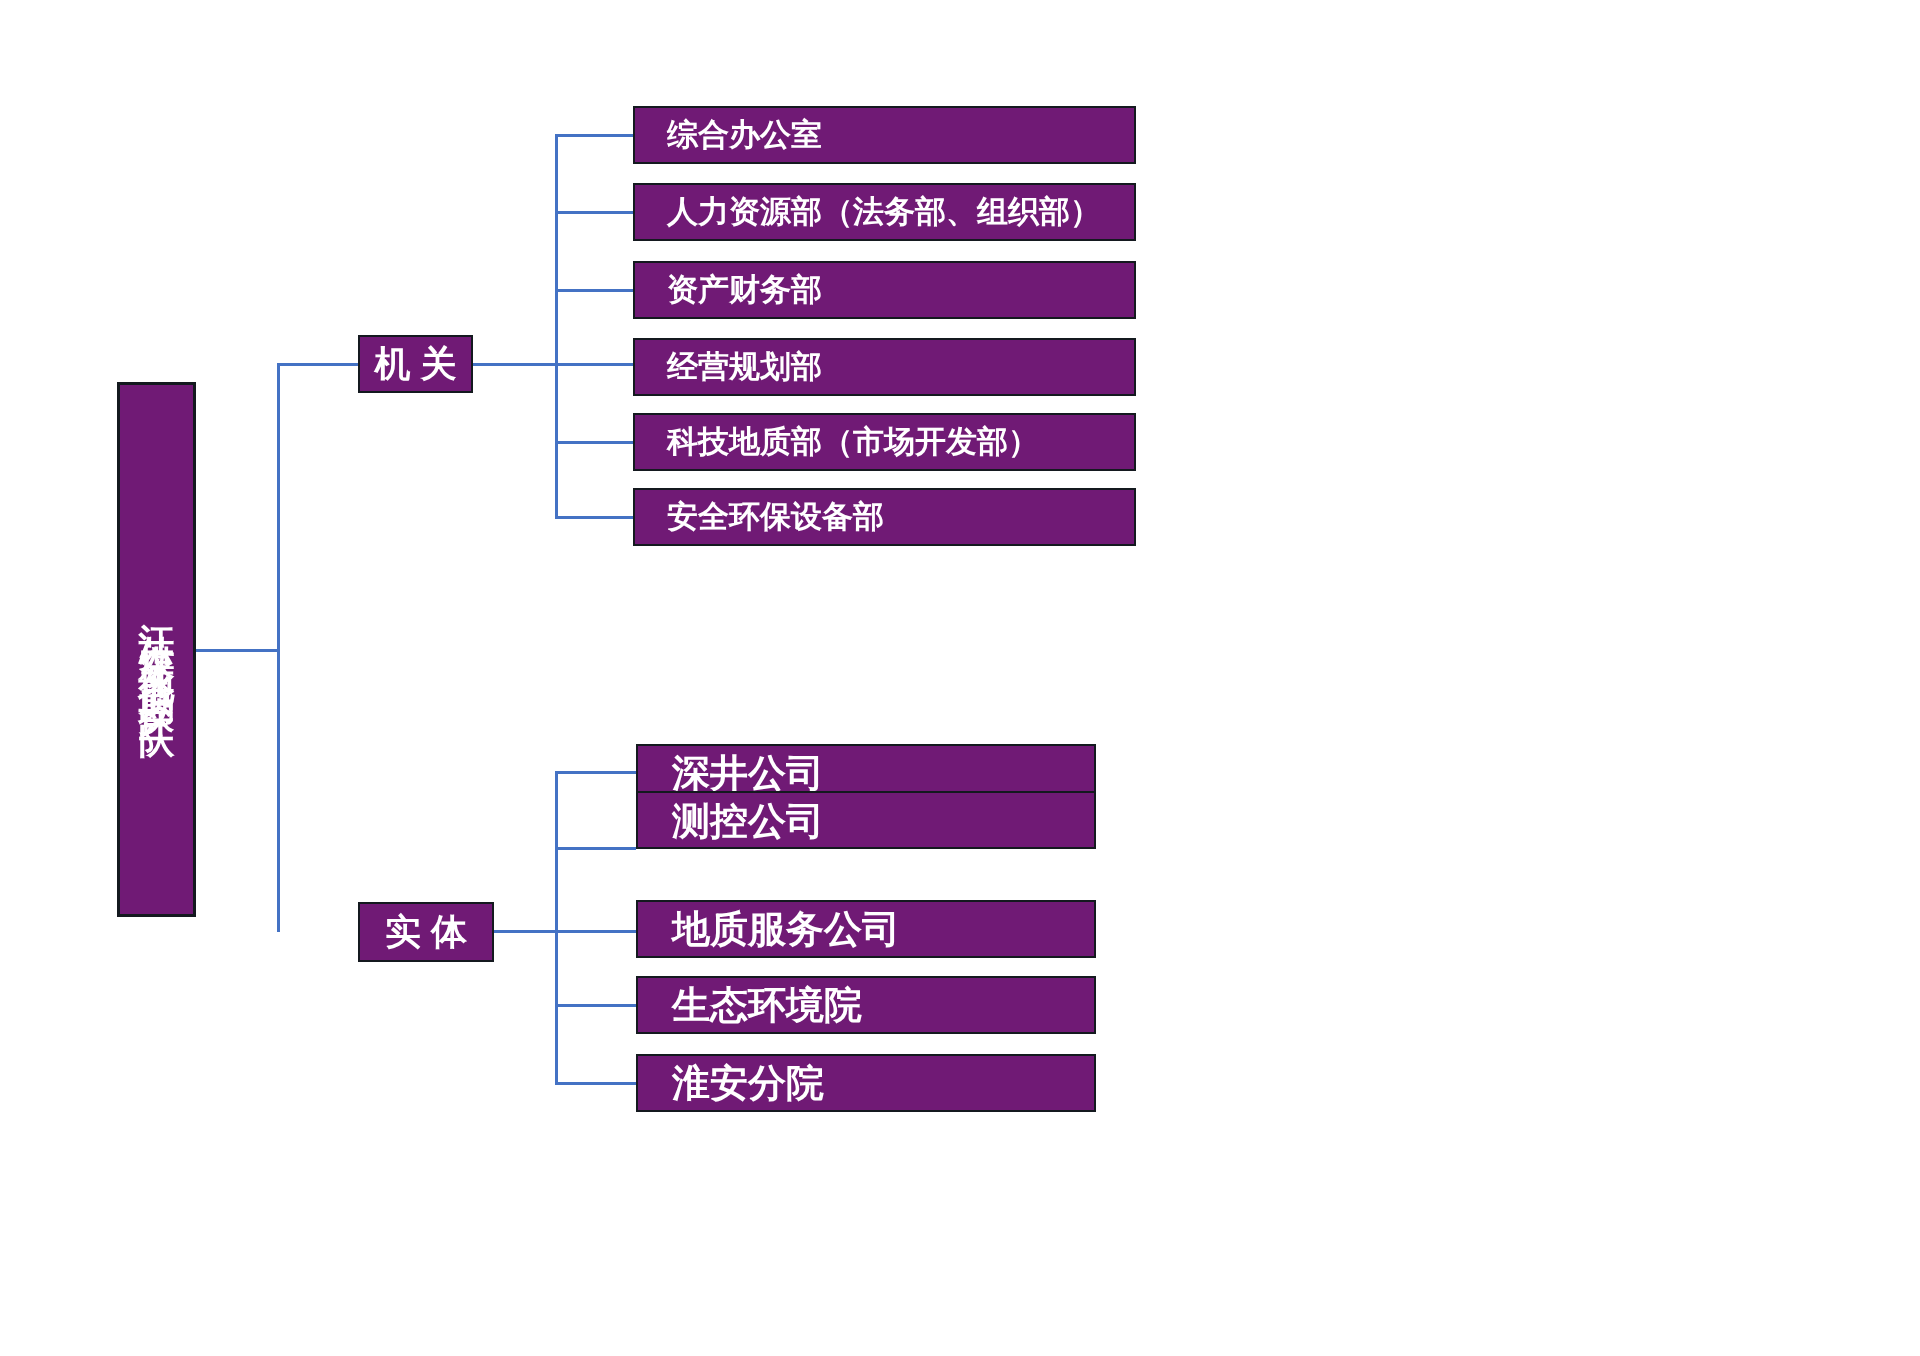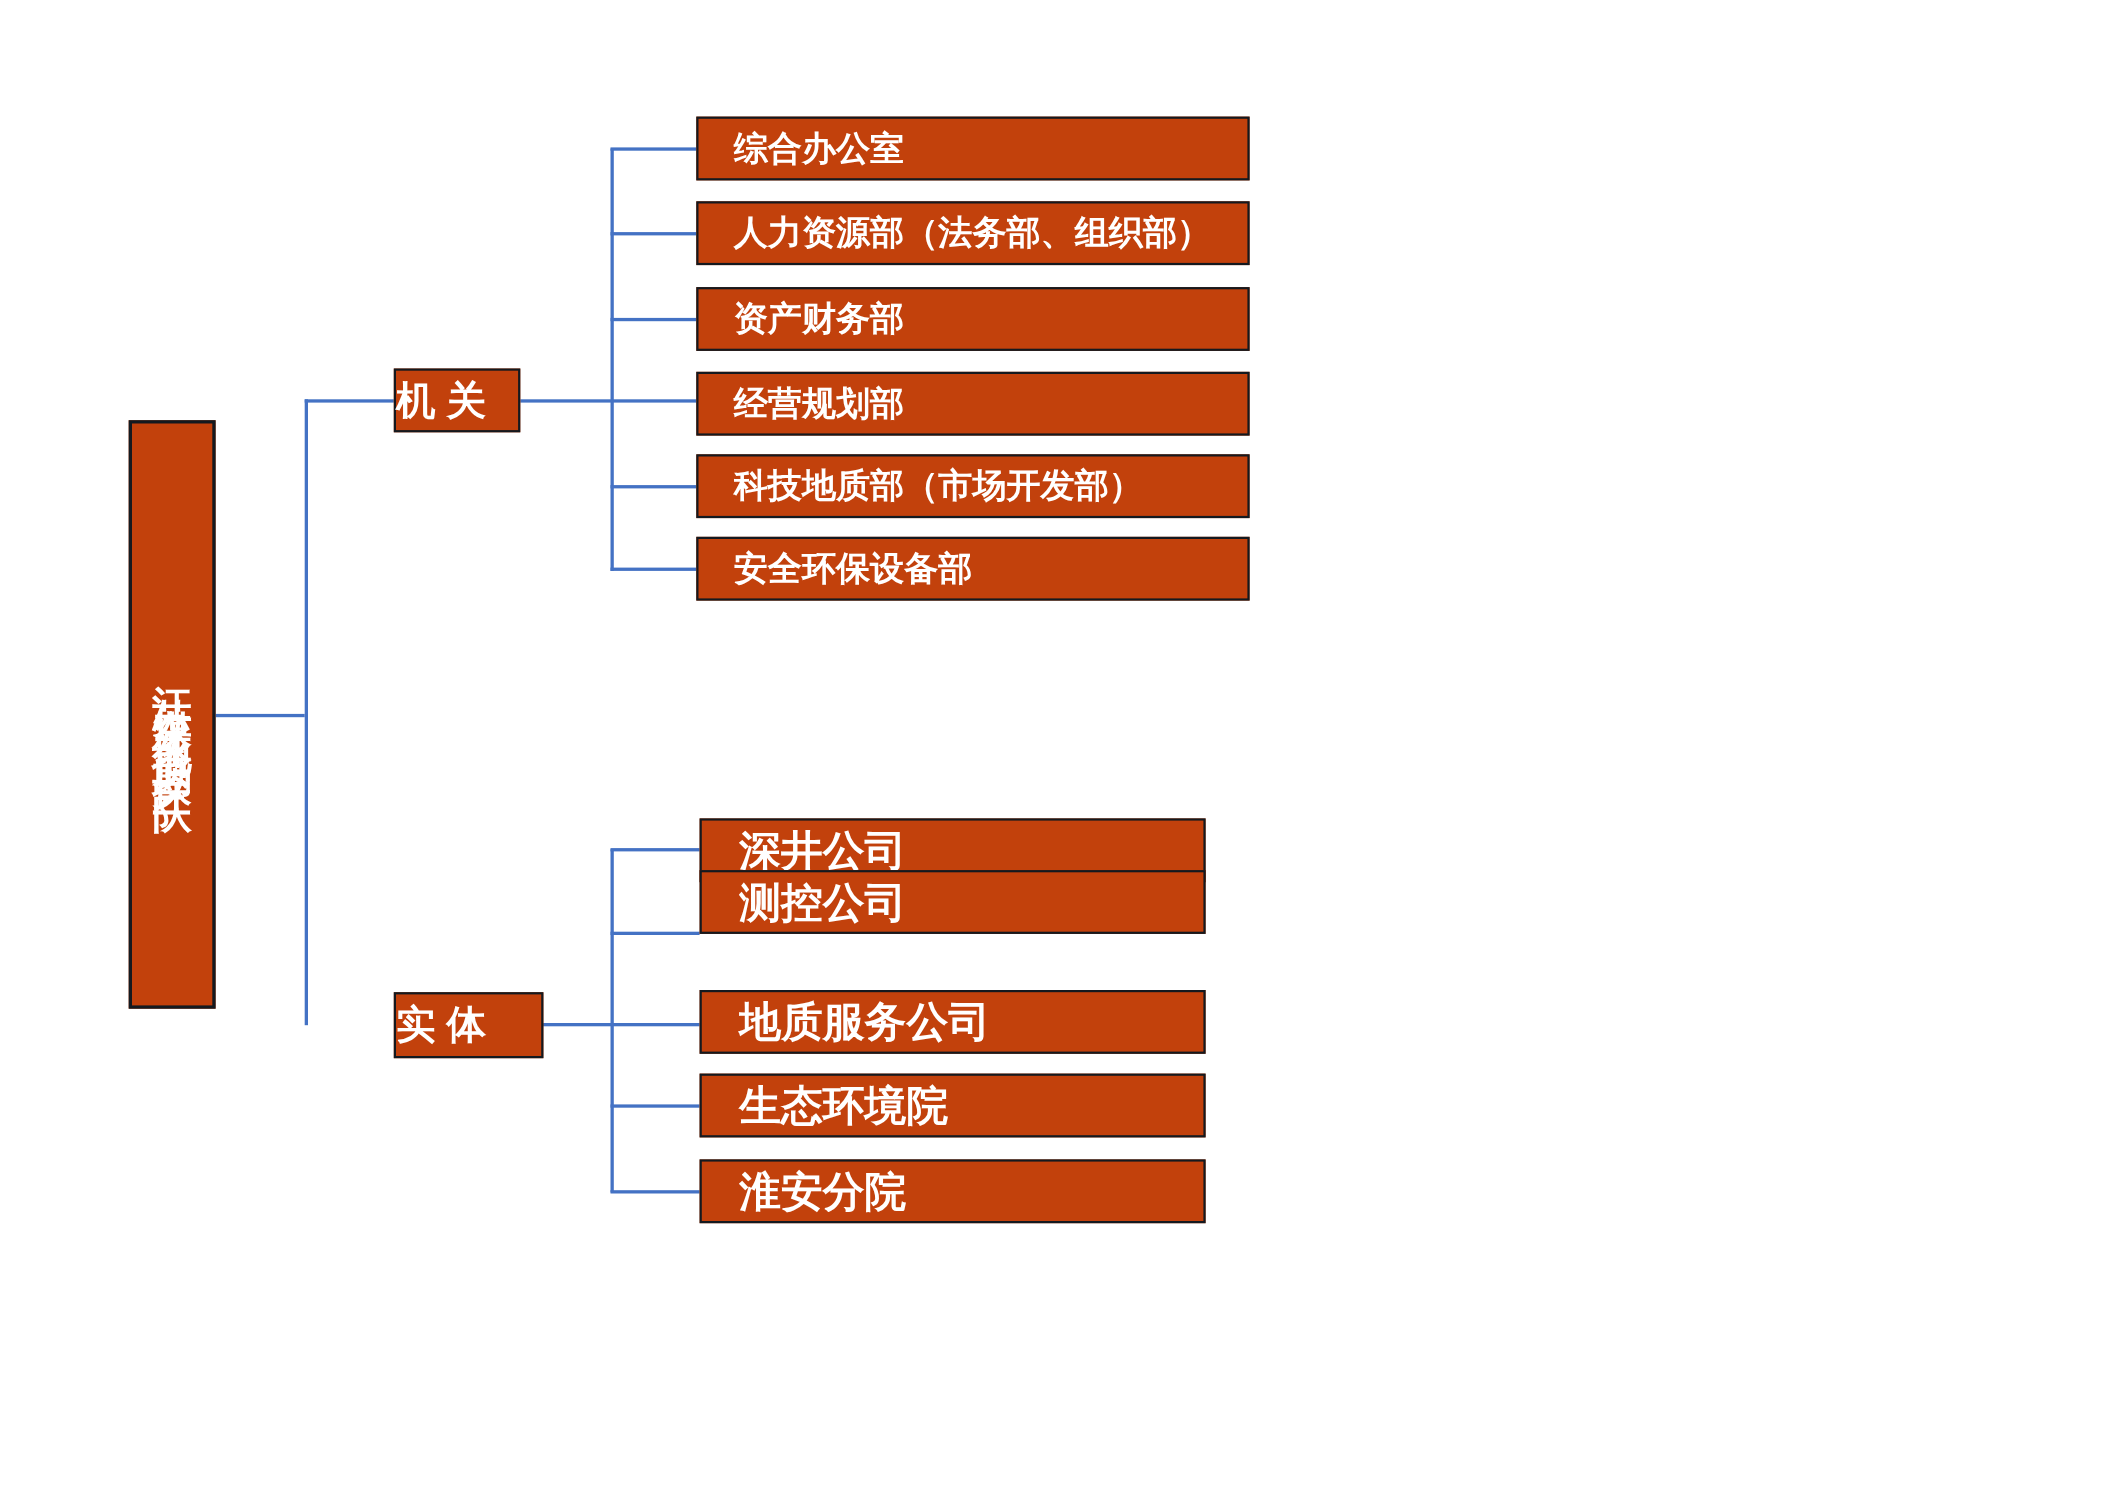--- a/index.html
+++ b/index.html
@@ -13,41 +13,42 @@
     height: 1356px;
     background: #ffffff;
     overflow: hidden;
   }
   .line {
     position: absolute;
     background: #4472C4;
   }
   .node {
     position: absolute;
-    background: #c2410c;
+    background: #701a75;
     border: 2px solid #14191F;
     color: #ffffff;
     font-weight: bold;
     box-sizing: border-box;
     display: flex;
     align-items: center;
   }
   .node.root {
     left: 117px; top: 382px; width: 79px; height: 535px;
     border-width: 3px;
     justify-content: center;
   }
   .root-label {
     writing-mode: vertical-rl;
     text-orientation: upright;
     font-size: 36px;
     letter-spacing: 11px;
     line-height: 1;
   }
   .node.branch {
+    justify-content: center;
     font-size: 36px;
   }
   .node.branch-jiguan { left: 358px; top: 335px; width: 115px; height: 58px; }
   .node.branch-shiti  { left: 358px; top: 902px; width: 136px; height: 60px; }
   .node.dept {
     left: 633px; width: 503px; height: 58px;
     font-size: 31px;
     padding-left: 32px;
   }
   .node.entity {

